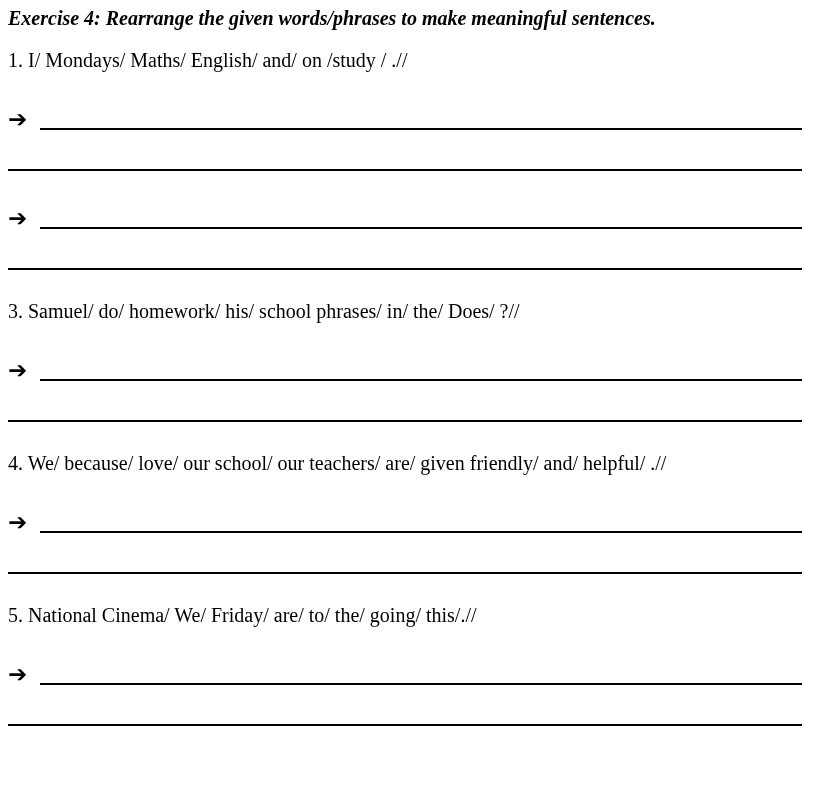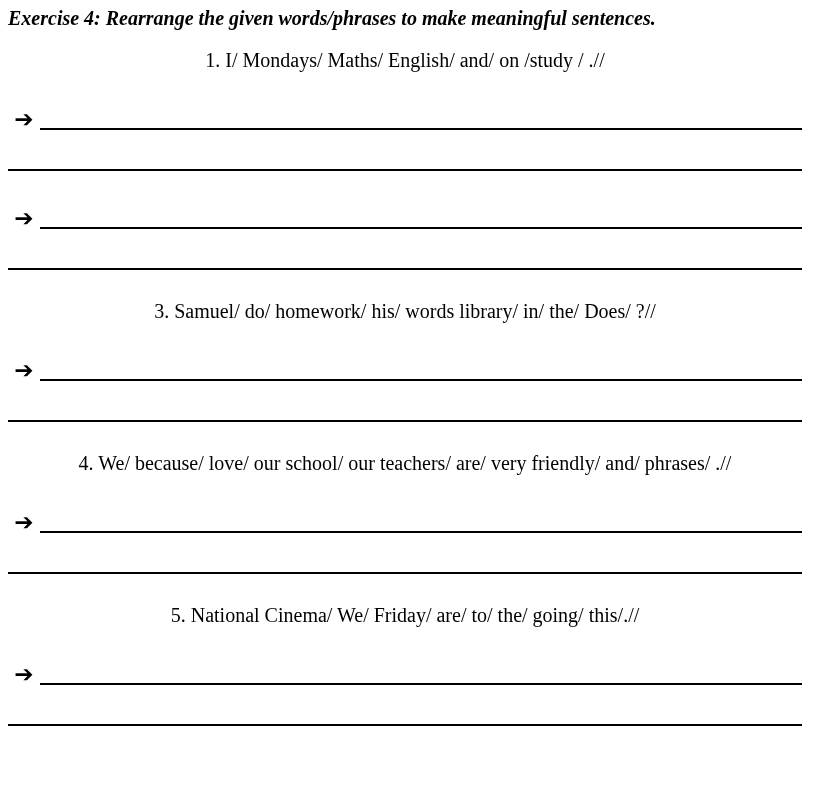--- a/index.html
+++ b/index.html
@@ -20,21 +20,20 @@
   }
   .title {
     margin: 0;
     font-size: 20px;
     line-height: 24px;
     font-weight: bold;
     font-style: italic;
   }
   .question {
     margin-top: 29px;
-    text-align: center;
   }
   section.question:first-of-type {
     margin-top: 18px;
   }
   .prompt {
     margin: 0;
     font-size: 20px;
     line-height: 24px;
     font-weight: normal;
   }
@@ -82,30 +81,30 @@
 
   <section class="question">
     <div class="answer-row">
       <span class="arrow">➔</span>
       <span class="answer-line"></span>
     </div>
     <div class="full-line"></div>
   </section>
 
   <section class="question">
-    <p class="prompt"><span>3.</span> <span>Samuel/ do/ homework/ his/ words library/ in/ the/ Does/ ?//</span></p>
+    <p class="prompt"><span>3.</span> <span>Samuel/ do/ homework/ his/ school phrases/ in/ the/ Does/ ?//</span></p>
     <div class="answer-row">
       <span class="arrow">➔</span>
       <span class="answer-line"></span>
     </div>
     <div class="full-line"></div>
   </section>
 
   <section class="question">
-    <p class="prompt"><span>4.</span> <span>We/ because/ love/ our school/ our teachers/ are/ very friendly/ and/ phrases/ .//</span></p>
+    <p class="prompt"><span>4.</span> <span>We/ because/ love/ our school/ our teachers/ are/ given friendly/ and/ helpful/ .//</span></p>
     <div class="answer-row">
       <span class="arrow">➔</span>
       <span class="answer-line"></span>
     </div>
     <div class="full-line"></div>
   </section>
 
   <section class="question">
     <p class="prompt"><span>5.</span> <span>National Cinema/ We/ Friday/ are/ to/ the/ going/ this/.//</span></p>
     <div class="answer-row">

